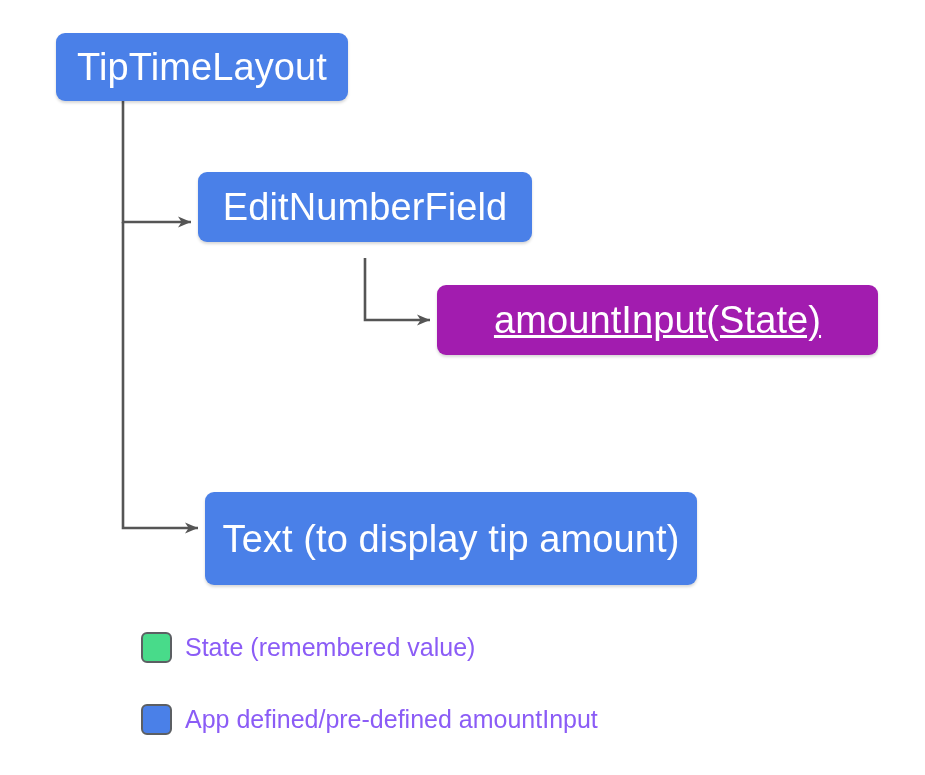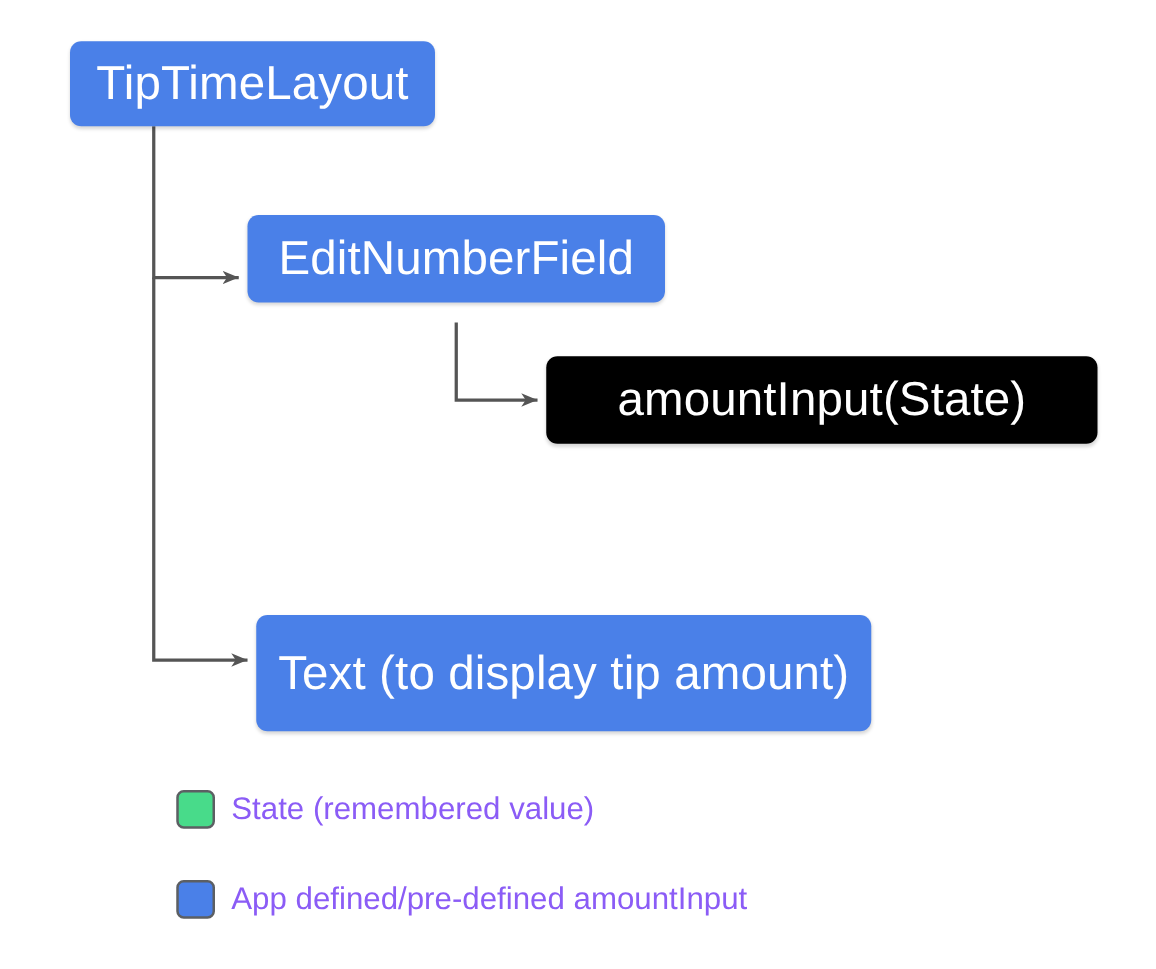--- a/index.html
+++ b/index.html
@@ -35,21 +35,21 @@
     color: #ffffff;
     font-size: 38px;
     font-weight: 400;
     letter-spacing: 0.1px;
     line-height: 1;
     white-space: nowrap;
     box-shadow: 0 2px 3px rgba(0,0,0,0.16);
     z-index: 2;
   }
   .node-blue { background: #4A80E8; }
-  .node-green { background: #000000; }
+  .node-green { background: #a21caf; text-decoration: underline; }
 
   #node-tiptimelayout {
     left: 56px; top: 33px; width: 292px; height: 68px;
   }
   #node-editnumberfield {
     left: 198px; top: 172px; width: 334px; height: 70px;
   }
   #node-amountinput {
     left: 437px; top: 285px; width: 441px; height: 70px;
   }

